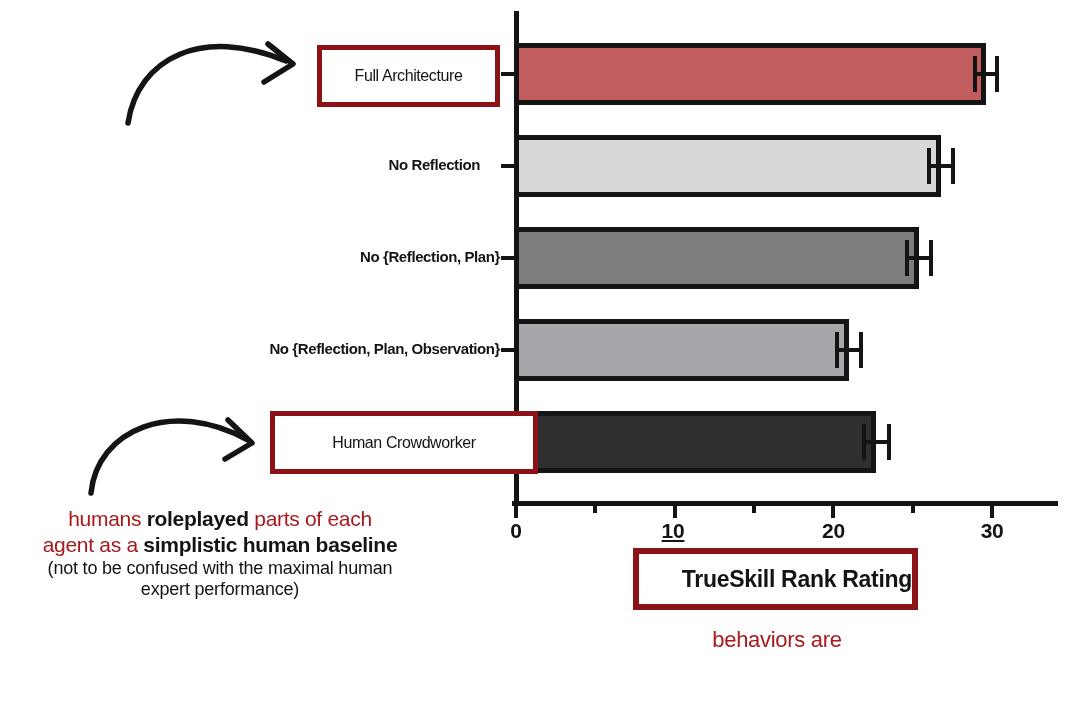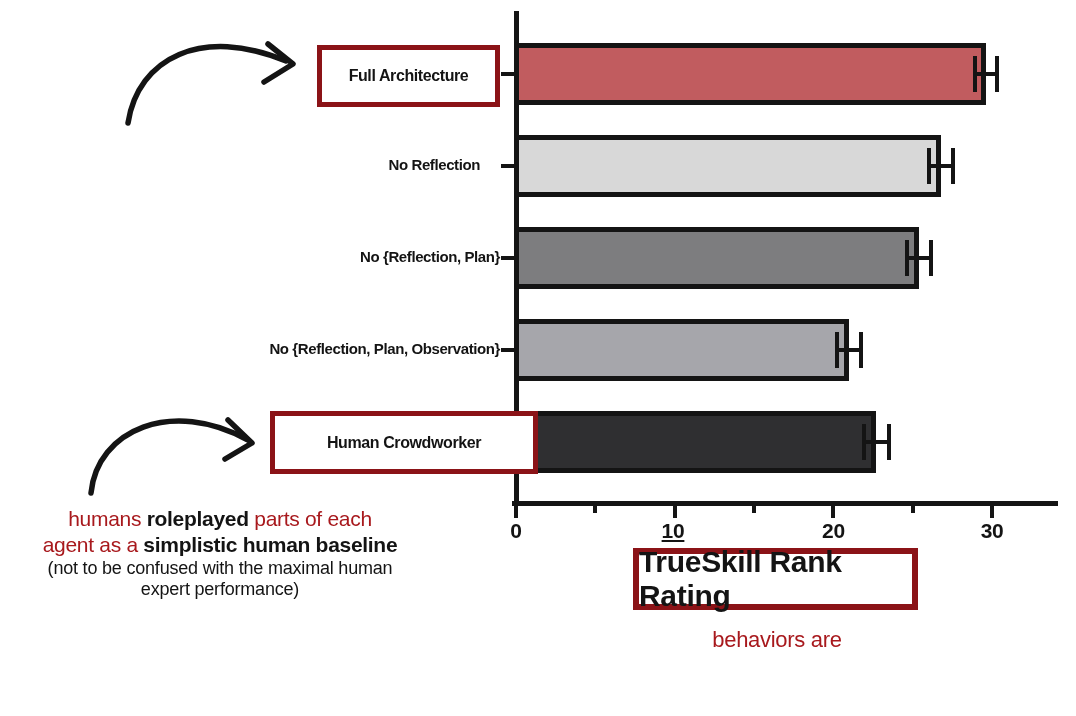--- a/index.html
+++ b/index.html
@@ -15,41 +15,41 @@
   .ann-bottom .small{font-size:18px;line-height:21px;color:#141414;letter-spacing:-0.2px;}
   .caption{left:565px;top:624px;width:424px;font-size:22px;line-height:31px;position:absolute;
            text-align:center;letter-spacing:-0.3px;}
   .caption .b{font-weight:700;color:#141414;}
   .caption .red{color:#a8191d;}
 
   
   .cat{position:absolute;font-weight:700;font-size:15px;letter-spacing:-0.4px;
        text-align:right;white-space:nowrap;color:#141414;}
   .catbox{position:absolute;border:5px solid #8b1317;box-sizing:border-box;background:#fff;
-          display:flex;align-items:center;justify-content:center;font-weight:700;
+          display:flex;align-items:center;justify-content:center;font-weight:400;
           font-size:16px;letter-spacing:-0.4px;white-space:nowrap;color:#141414;}
 
   
   .spine{position:absolute;left:514px;top:11px;width:5px;height:495px;background:#141414;}
   .xaxis{position:absolute;left:512px;top:501px;width:546px;height:5px;background:#141414;}
   .xtick{position:absolute;width:4px;background:#141414;top:501px;}
   .xtick-label{position:absolute;top:519px;transform:translateX(-50%);
                font-size:21px;font-weight:700;color:#141414;letter-spacing:-0.3px;}
   .cat-tick{position:absolute;width:13px;height:4px;background:#141414;left:501px;}
 
   
   .bar{position:absolute;left:514px;height:62px;border:5px solid #141414;box-sizing:border-box;}
   .err-line{position:absolute;height:4px;background:#141414;}
   .err-cap{position:absolute;width:4px;height:36px;background:#141414;}
 
   
   .xlabel-box{position:absolute;left:633px;top:548px;width:285px;height:62px;
               border:6px solid #8b1317;box-sizing:border-box;background:#fff;
-              display:flex;align-items:center;justify-content:center;
-              font-size:30px;font-weight:700;letter-spacing:-0.3px;color:#141414;}
+              display:flex;align-items:center;justify-content:flex-end;
+              font-size:23px;font-weight:700;letter-spacing:-0.3px;color:#141414;}
 
   .arrow-svg{position:absolute;left:0;top:0;pointer-events:none;}
 </style>
 </head>
 <body>
 
 <div class="canvas">
 
 
   <div class="ann ann-bottom">

